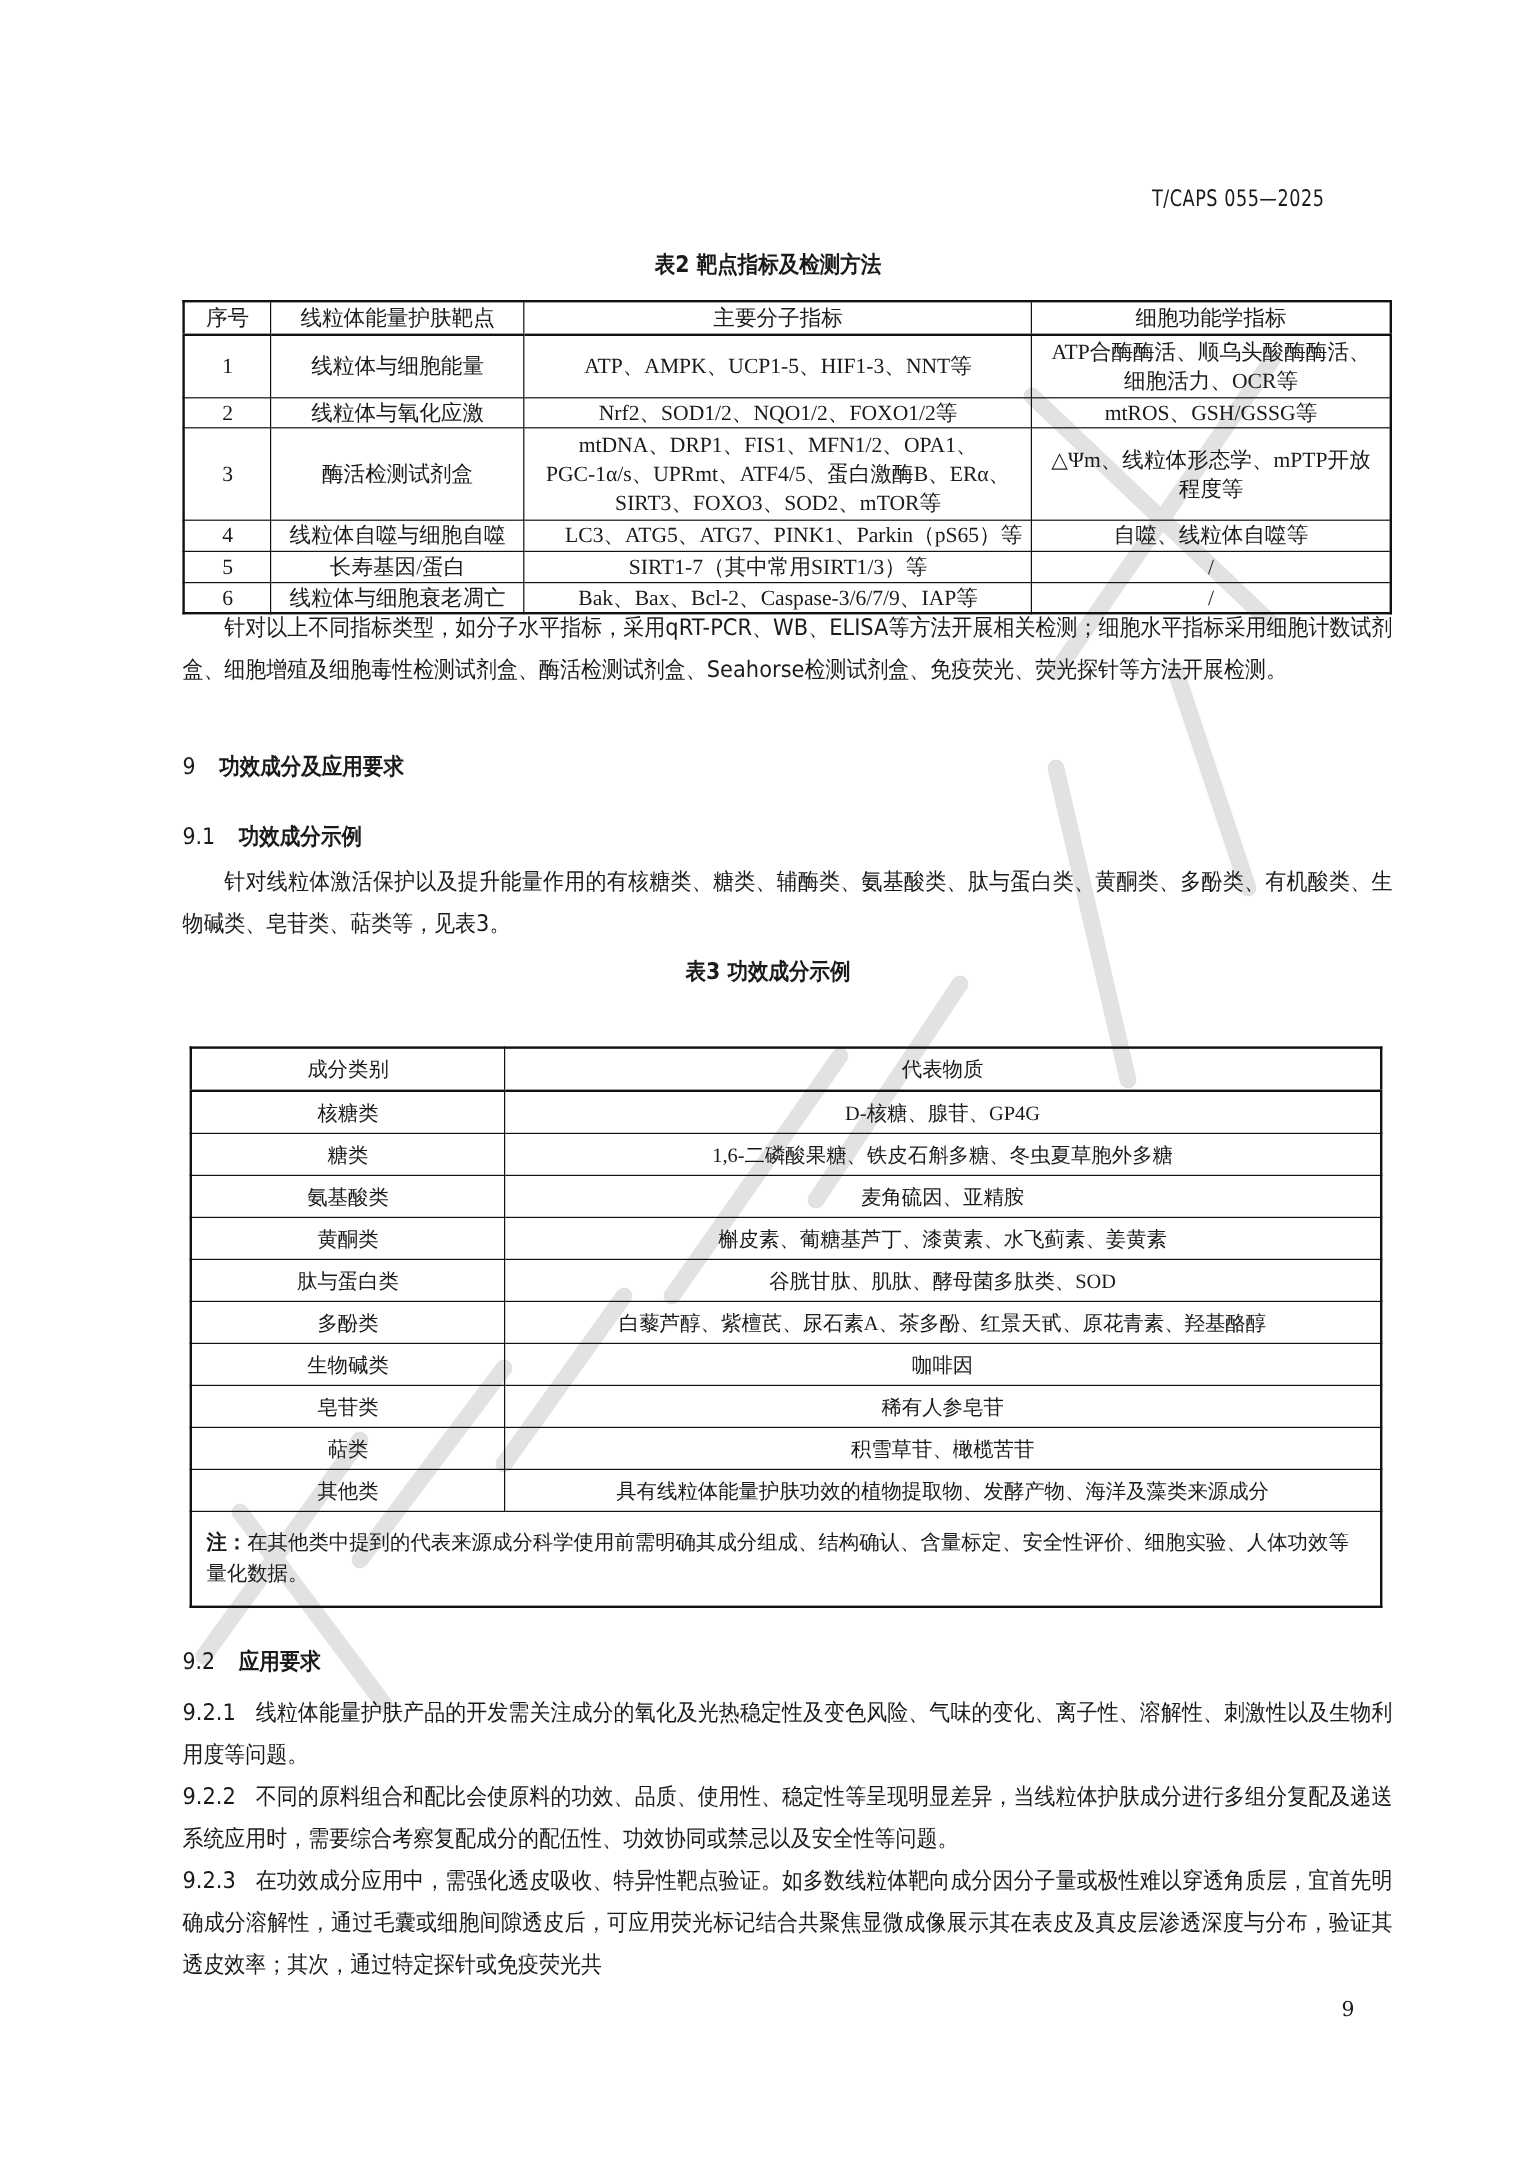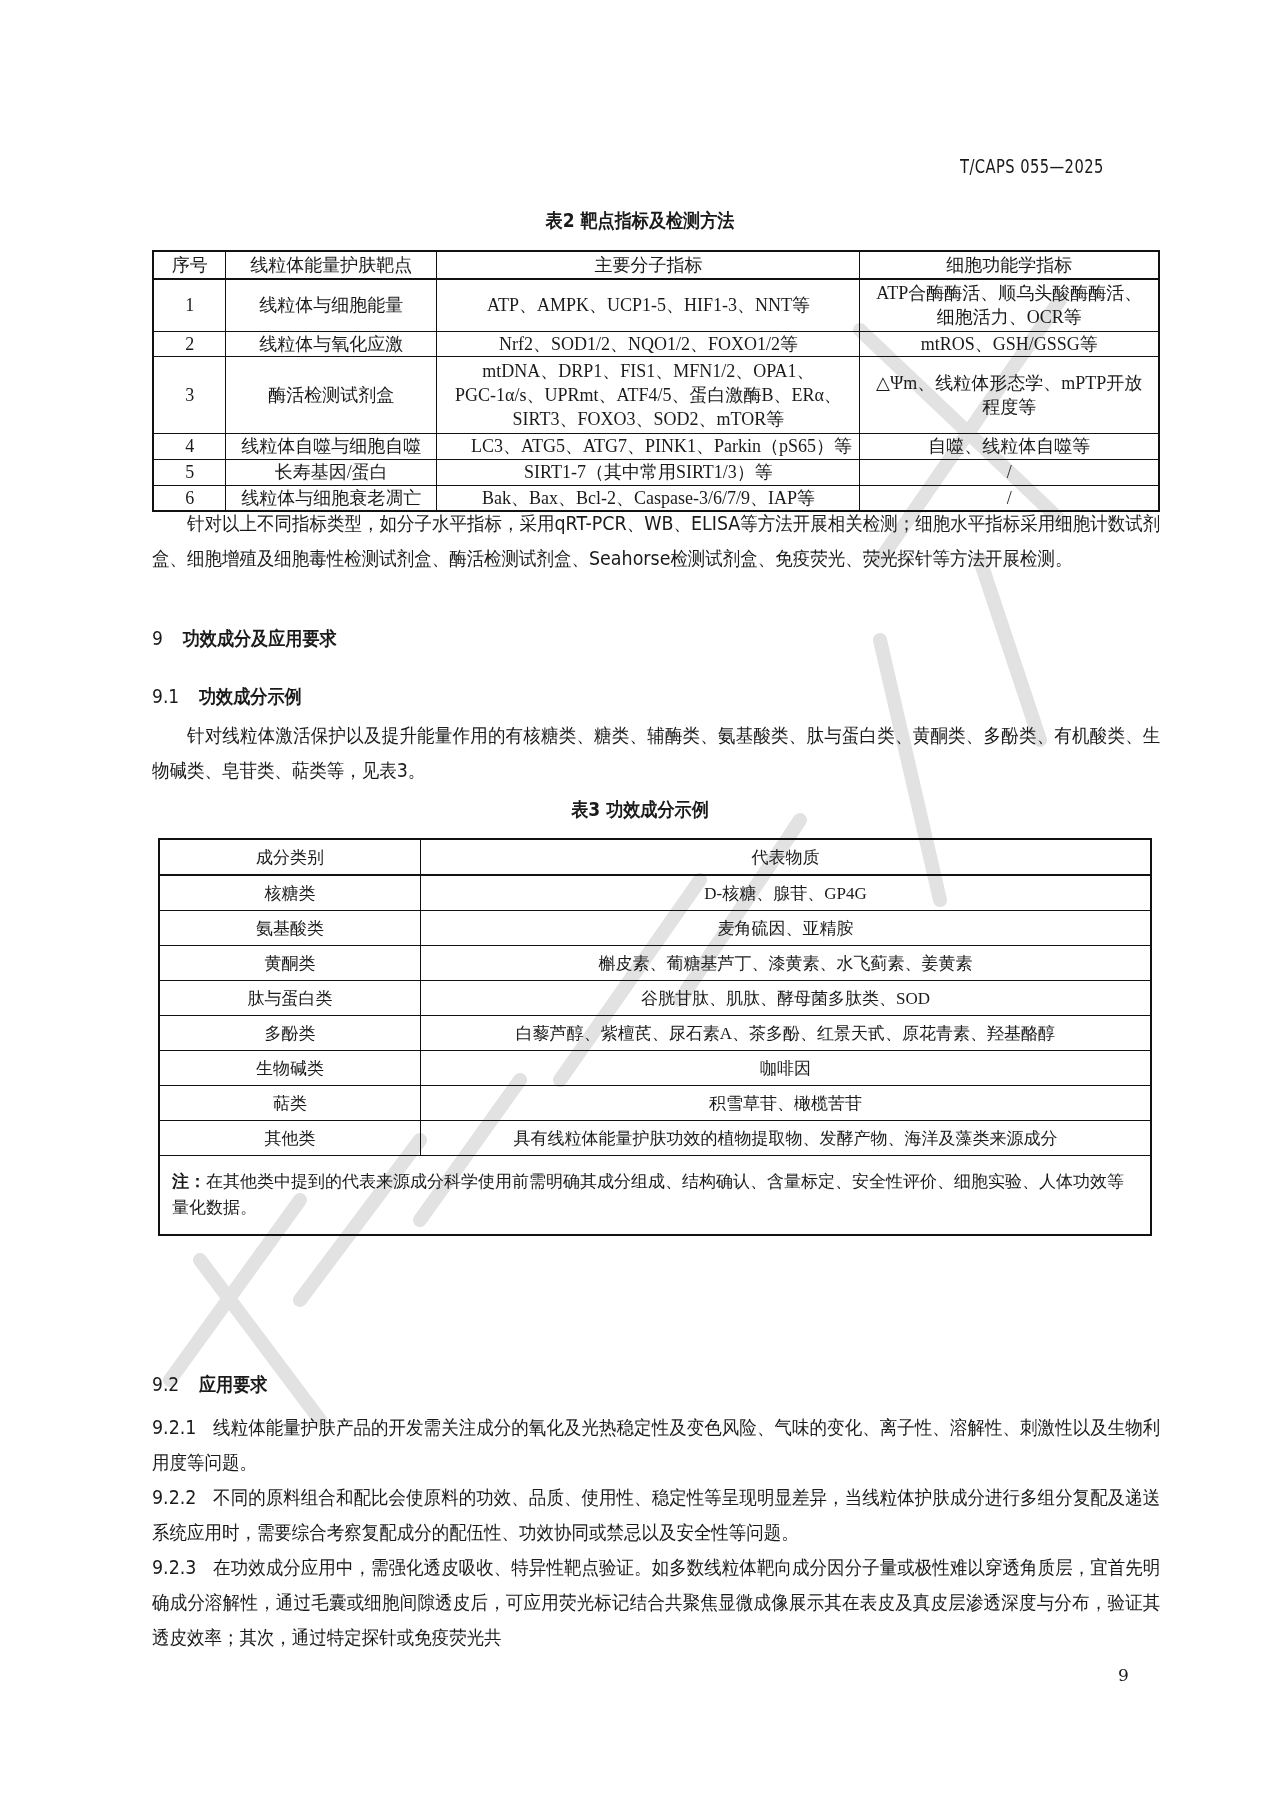--- a/index.html
+++ b/index.html
@@ -4,21 +4,21 @@
 <style>
   html, body { margin:0; padding:0; background:#ffffff; }
   body { width:1280px; height:1810px; position:relative; overflow:hidden; color:#1a1a1a; font-family:"DejaVu Serif", "Liberation Serif", serif; }
   .abs { position:absolute; }
   .header-code { left:960px; top:155px; font-family:"DejaVu Sans Condensed","DejaVu Sans", sans-serif; font-size:19px; letter-spacing:0.5px; transform:scaleX(0.86); transform-origin:left top; }
   .caption { width:1280px; text-align:center; font-family:"DejaVu Sans", sans-serif; font-size:19px; font-weight:bold; transform:scaleX(0.9); }
   table { border-collapse:collapse; position:absolute; font-family:"Liberation Serif", "DejaVu Serif", serif; }
   .t2 { left:152px; top:250px; width:1008px; border:2px solid #111; font-size:18px; }
   .t2 td, .t2 th { border:1px solid #111; text-align:center; vertical-align:middle; padding:0 2px; line-height:24px; font-weight:normal; }
   .t2 th { border-bottom:2px solid #111; height:26px;text-align:center; }
-  .t3 { left:158px; top:838px; width:994px; border:2px solid #111; font-size:17px; }
+  .t3 { left:158px; top:872px; width:994px; border:2px solid #111; font-size:17px; }
   .t3 td, .t3 th { border:1px solid #111; text-align:center; vertical-align:middle; height:34px; font-weight:normal; padding:0 4px; }
   .t3 th { border-bottom:2px solid #111; height:34px; }
   .t3 td.note { text-align:left; height:70px; padding:4px 12px; line-height:26px; }
   .t3 .note-label { font-weight:bold; }
   .t3 .note-body { display:inline; }
   .para { left:152px; width:1008px; font-family:"DejaVu Sans", sans-serif; font-size:19px; line-height:35px; text-align:justify; transform:scaleX(0.92); transform-origin:left top; width:1096px; }
   .indent { text-indent:2em; }
   .sect { left:152px; font-family:"DejaVu Sans", sans-serif; font-size:19px; font-weight:bold; transform:scaleX(0.9); transform-origin:left top; }
   .sect .num { margin-right:22px; font-weight:normal; }
   .clause-num { font-weight:normal; margin-right:18px; }
@@ -154,38 +154,46 @@
       <th>成分类别</th>
       <th>代表物质</th>
     </tr>
   </thead>
   <tbody>
     <tr>
         <td>核糖类</td>
         <td>D-核糖、腺苷、GP4G</td>
       </tr>
     <tr>
+        <td>糖类</td>
+        <td>1,6-二磷酸果糖、铁皮石斛多糖、冬虫夏草胞外多糖</td>
+      </tr>
+    <tr>
         <td>氨基酸类</td>
         <td>麦角硫因、亚精胺</td>
       </tr>
     <tr>
         <td>黄酮类</td>
         <td>槲皮素、葡糖基芦丁、漆黄素、水飞蓟素、姜黄素</td>
       </tr>
     <tr>
         <td>肽与蛋白类</td>
         <td>谷胱甘肽、肌肽、酵母菌多肽类、SOD</td>
       </tr>
     <tr>
         <td>多酚类</td>
         <td>白藜芦醇、紫檀芪、尿石素A、茶多酚、红景天甙、原花青素、羟基酪醇</td>
       </tr>
     <tr>
         <td>生物碱类</td>
         <td>咖啡因</td>
+      </tr>
+    <tr>
+        <td>皂苷类</td>
+        <td>稀有人参皂苷</td>
       </tr>
     <tr>
         <td>萜类</td>
         <td>积雪草苷、橄榄苦苷</td>
       </tr>
     <tr>
         <td>其他类</td>
         <td>具有线粒体能量护肤功效的植物提取物、发酵产物、海洋及藻类来源成分</td>
       </tr>
     <tr>

